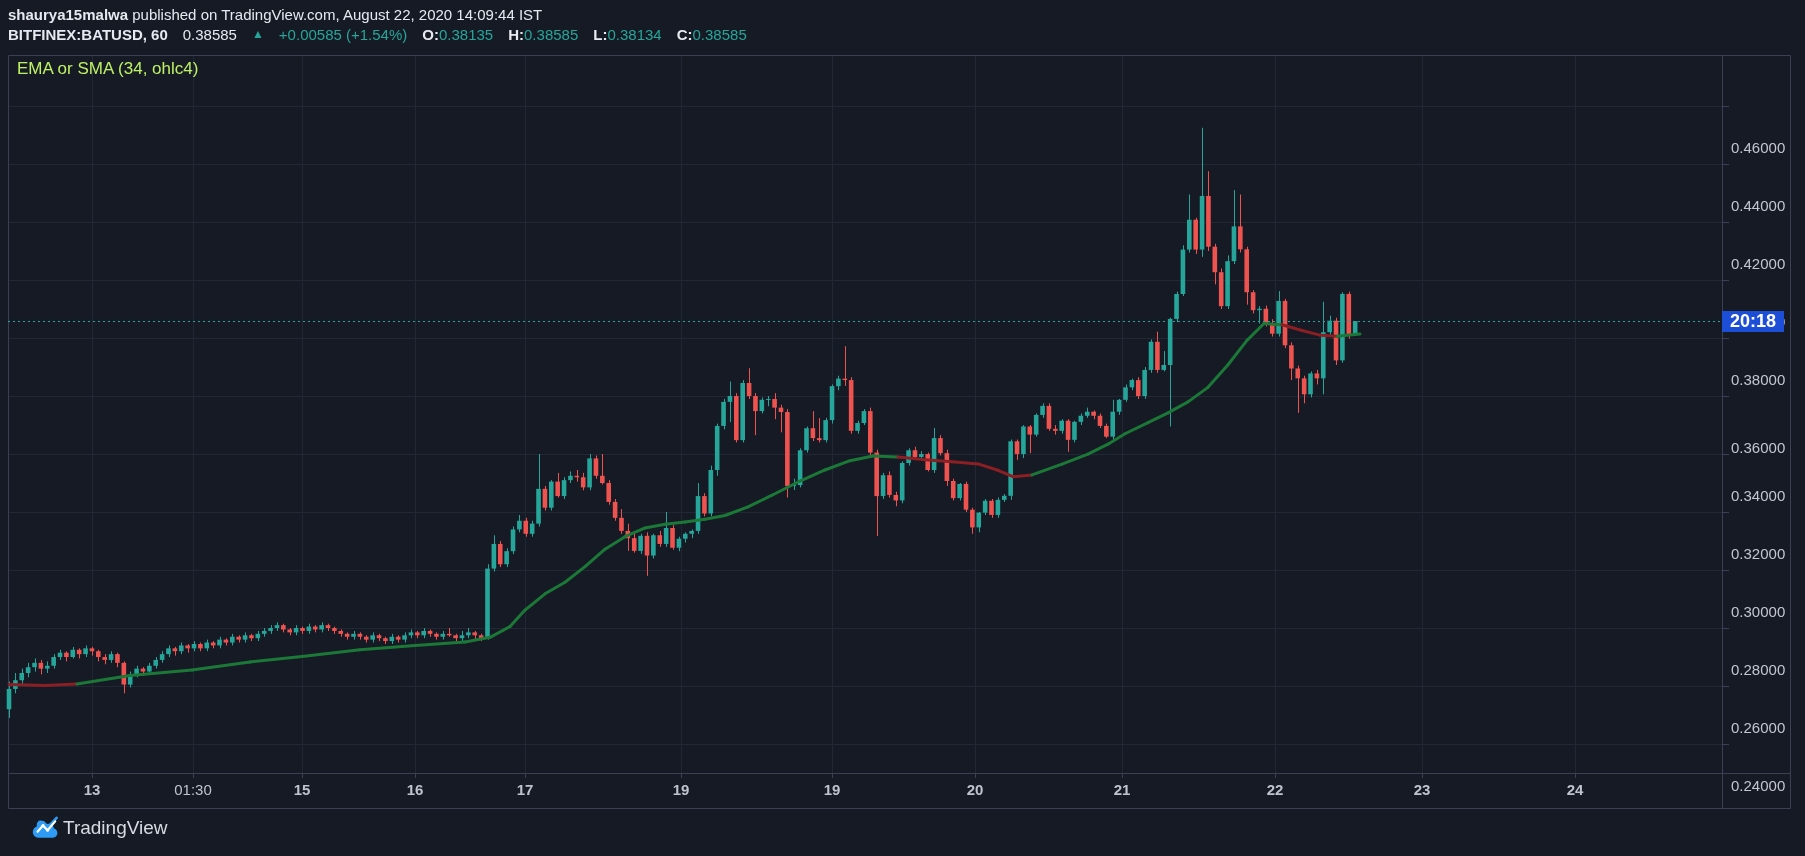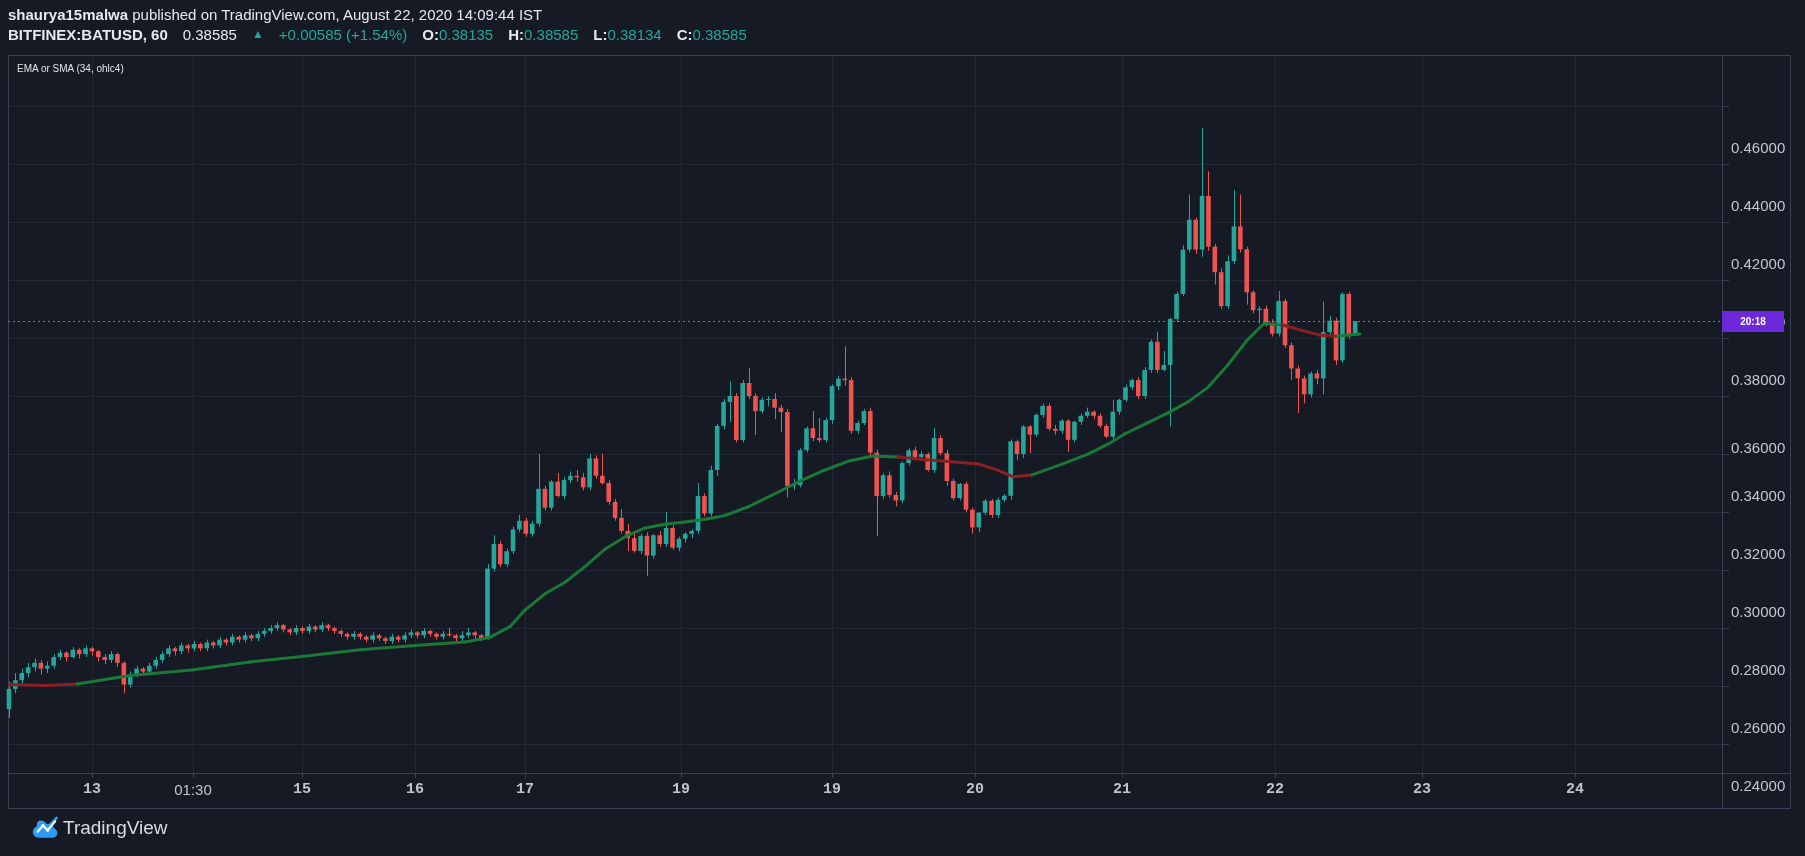--- a/index.html
+++ b/index.html
@@ -15,28 +15,28 @@
   .hdr-2{top:26px;display:flex;align-items:center;gap:15px;}
   .b{font-weight:bold;}
   .teal{color:#26a69a;}
   .white{color:#e6e9f0;}
   .pair{white-space:pre;}
   .pair .lbl{font-weight:bold;color:#e6e9f0;}
   .pair .val{color:#26a69a;}
   .arrow{font-size:12px;position:relative;top:-1px;}
   .titleblock{position:absolute;left:17px;top:58px;}
   .chart-title{font-size:15px;font-weight:bold;color:#dadde6;line-height:22px;}
-  .chart-legend{font-size:10px;color:#e5e5e5;line-height:22px;}
+  .chart-legend{font-size:17px;color:#bef264;line-height:22px;}
   .y-label{position:absolute;left:1731px;height:18px;line-height:18px;
            font-size:15px;color:#c3c6d0;margin-top:42px;}
   .x-label{position:absolute;top:781px;width:80px;text-align:center;
            font-size:15px;color:#bfc3cd;}
-  .x-label.day{font-weight:600;font-family:Liberation Mono, monospace;}
+  .x-label.day{font-weight:600;}
   .price-badge{position:absolute;left:1722px;width:62px;height:21px;
-               background:#6d28d9;color:#ffffff;font-size:10px;font-weight:bold;
+               background:#1d4ed8;color:#ffffff;font-size:18px;font-weight:bold;
                display:flex;align-items:center;justify-content:center;}
   .logo{position:absolute;left:32px;top:816px;display:flex;align-items:center;gap:1px;}
   .logo-text{color:#d8dbe3;font-size:19px;}
 </style>
 </head>
 <body>
 
 <div id="stage">
 
   <svg id="chart-svg" width="1805" height="856">

